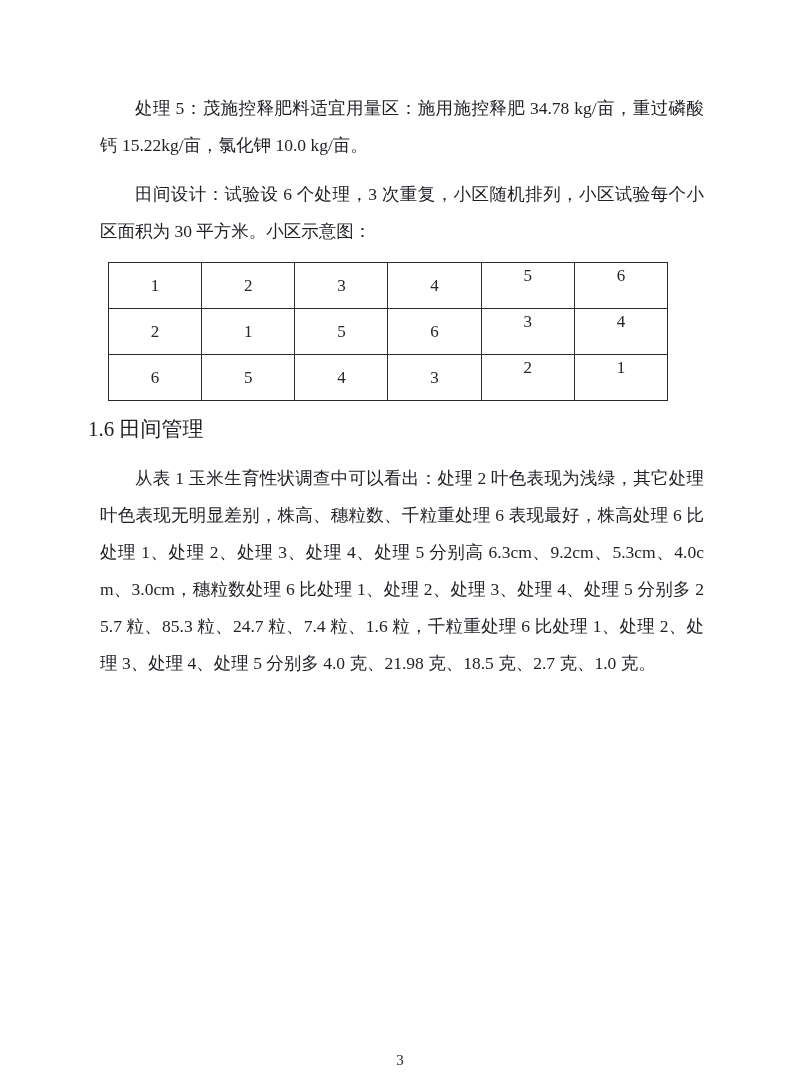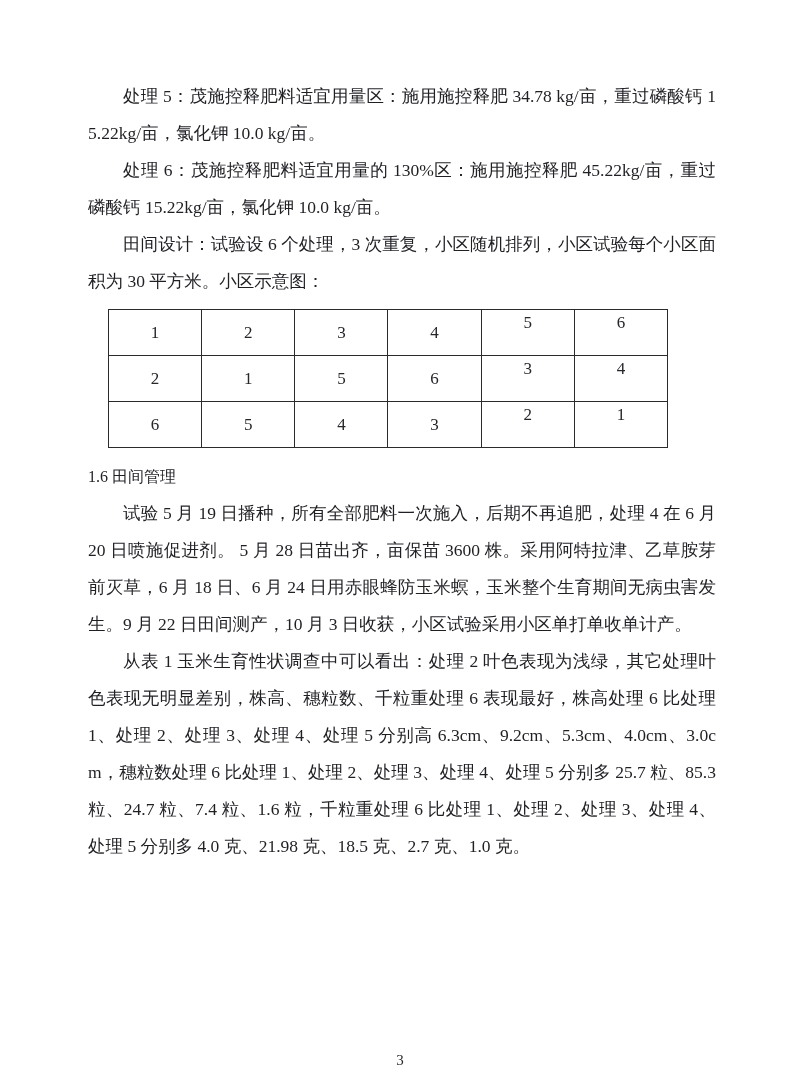--- a/index.html
+++ b/index.html
@@ -22,30 +22,30 @@
     height: 1081px;
     background: #ffffff;
   }
   .content {
     position: absolute;
     left: 88px;
     top: 78px;
     width: 628px;
   }
   .para {
-    margin: 0;
+    margin: 12px;
     font-size: 17.5px;
     line-height: 37px;
     text-align: justify;
     text-indent: 2em;
     word-break: break-all;
   }
   .heading {
     margin: 0;
-    font-size: 16px;
+    font-size: 21px;
     font-weight: normal;
     line-height: 37px;
     text-align: left;
     text-indent: 0;
   }
   .heading-16 { margin-top: 10px; }
   .plot-table {
     border-collapse: collapse;
     table-layout: fixed;
     width: 560px;
@@ -73,21 +73,20 @@
   }
 </style>
 </head>
 <body>
 
 <div class="page">
   <div class="content">
 
     <p class="para">处理 5：茂施控释肥料适宜用量区：施用施控释肥 34.78 kg/亩，重过磷酸钙 15.22kg/亩，氯化钾 10.0 kg/亩。</p>
 
-    <p class="para">处理 6：茂施控释肥料适宜用量的 130%区：施用施控释肥 45.22kg/亩，重过磷酸钙 15.22kg/亩，氯化钾 10.0 kg/亩。</p>
 
     <p class="para">田间设计：试验设 6 个处理，3 次重复，小区随机排列，小区试验每个小区面积为 30 平方米。小区示意图：</p>
 
     <table class="plot-table">
       <tbody>
         <tr>
           <td class="v-mid">1</td>
           <td class="v-mid">2</td>
           <td class="v-mid">3</td>
           <td class="v-mid">4</td>
@@ -108,21 +107,20 @@
           <td class="v-mid">4</td>
           <td class="v-mid">3</td>
           <td class="v-top">2</td>
           <td class="v-top">1</td>
         </tr>
       </tbody>
     </table>
 
     <p class="heading heading-16">1.6 田间管理</p>
 
-    <p class="para">试验 5 月 19 日播种，所有全部肥料一次施入，后期不再追肥，处理 4 在 6 月 20 日喷施促进剂。 5 月 28 日苗出齐，亩保苗 3600 株。采用阿特拉津、乙草胺芽前灭草，6 月 18 日、6 月 24 日用赤眼蜂防玉米螟，玉米整个生育期间无病虫害发生。9 月 22 日田间测产，10 月 3 日收获，小区试验采用小区单打单收单计产。</p>
 
 
 
 
     <p class="para">从表 1 玉米生育性状调查中可以看出：处理 2 叶色表现为浅绿，其它处理叶色表现无明显差别，株高、穗粒数、千粒重处理 6 表现最好，株高处理 6 比处理 1、处理 2、处理 3、处理 4、处理 5 分别高 6.3cm、9.2cm、5.3cm、4.0cm、3.0cm，穗粒数处理 6 比处理 1、处理 2、处理 3、处理 4、处理 5 分别多 25.7 粒、85.3 粒、24.7 粒、7.4 粒、1.6 粒，千粒重处理 6 比处理 1、处理 2、处理 3、处理 4、处理 5 分别多 4.0 克、21.98 克、18.5 克、2.7 克、1.0 克。</p>
 
   </div>
 
   <div class="page-footer">3</div>
 </div>

